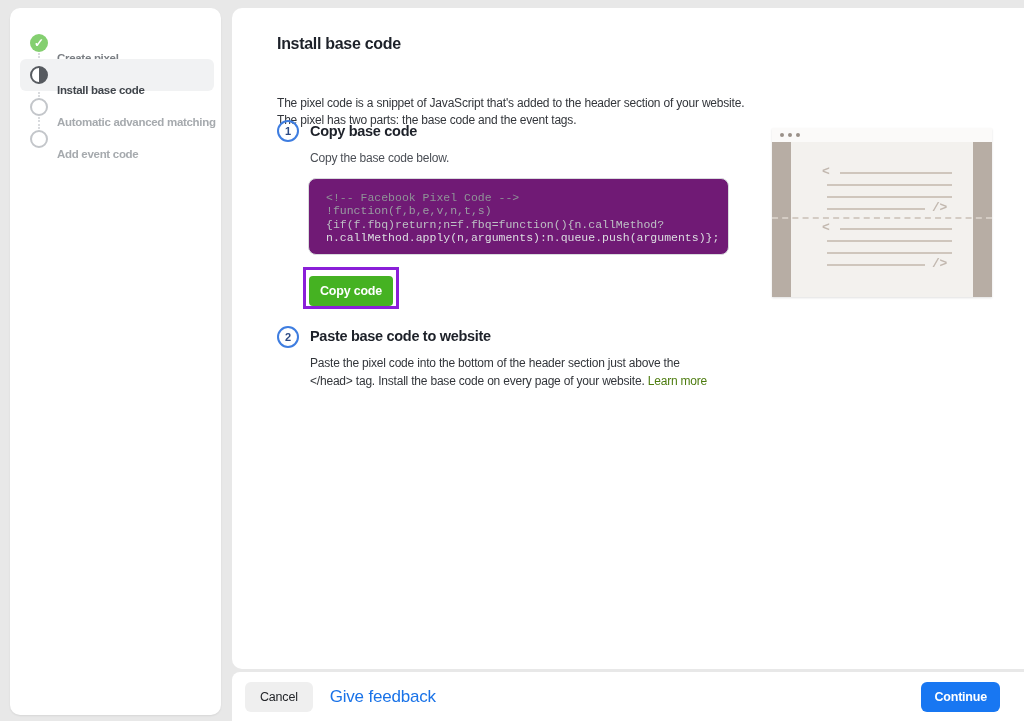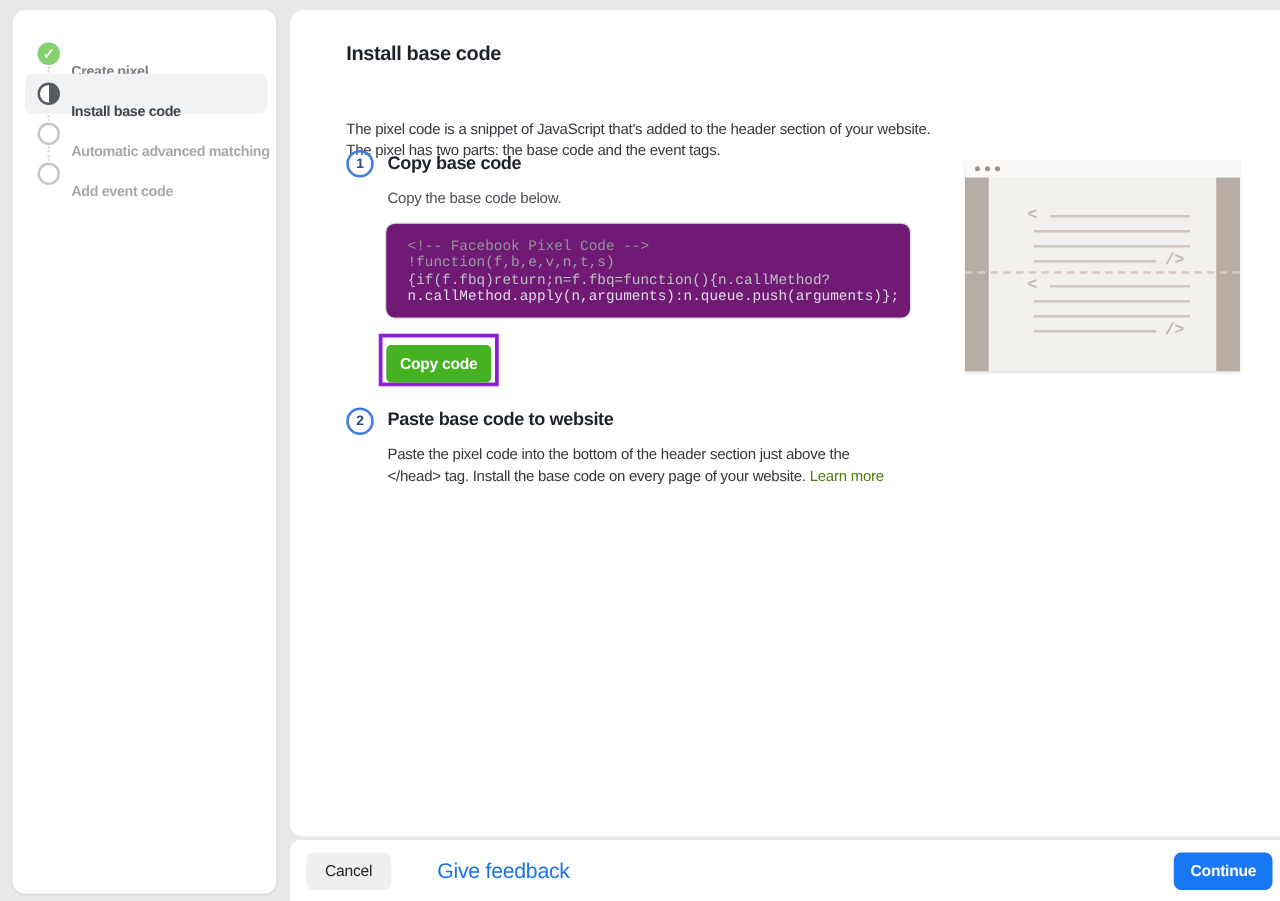--- a/index.html
+++ b/index.html
@@ -63,27 +63,27 @@
   .illo-dot { position:absolute; top:5px; width:4px; height:4px; border-radius:50%; background:#9a9089; }
   .illo-col { position:absolute; top:14px; bottom:0; width:19px; background:#b7ada4; }
   .illo-col.left { left:0; } .illo-col.right { right:0; }
   .illo-line { position:absolute; height:2px; background:#cfc6bd; }
   .illo-glyph { position:absolute; font-family:"Liberation Mono", monospace; font-size:13px;
                 color:#c2b8af; font-weight:bold; line-height:10px; }
   .illo-dash { position:absolute; left:0; right:0; border-top:2px dashed #d4ccc4; }
 
   
   .footer { position:absolute; left:232px; top:672px; width:792px; height:49px;
-            background:#fff; border-radius:8px 0 0 0; display:flex; align-items:center;gap:20px; }
+            background:#fff; border-radius:8px 0 0 0; display:flex; align-items:center; }
   .cancel-btn { margin-left:13px; height:30px; padding:0 15px; background:#efefef; border:none;
                 border-radius:6px; font-family:inherit; font-size:12.5px; color:#24262a;
                 letter-spacing:-0.2px; cursor:pointer; }
   .feedback-link { margin-left:17px; font-size:17px; color:#1a73e8; cursor:pointer; text-decoration:none; }
   .spacer { flex:1; }
-  .continue-btn { margin-right:6px; height:30px; padding:0 13px; background:#1877f2; border:none;
+  .continue-btn { margin-right:24px; height:30px; padding:0 13px; background:#1877f2; border:none;
                   border-radius:6px; font-family:inherit; font-size:12.5px; font-weight:bold;
                   color:#fff; letter-spacing:-0.2px; cursor:pointer; }
 </style>
 </head>
 <body>
 
 <div id="screen">
 
   <aside class="sidebar">
     <div class="steps">

